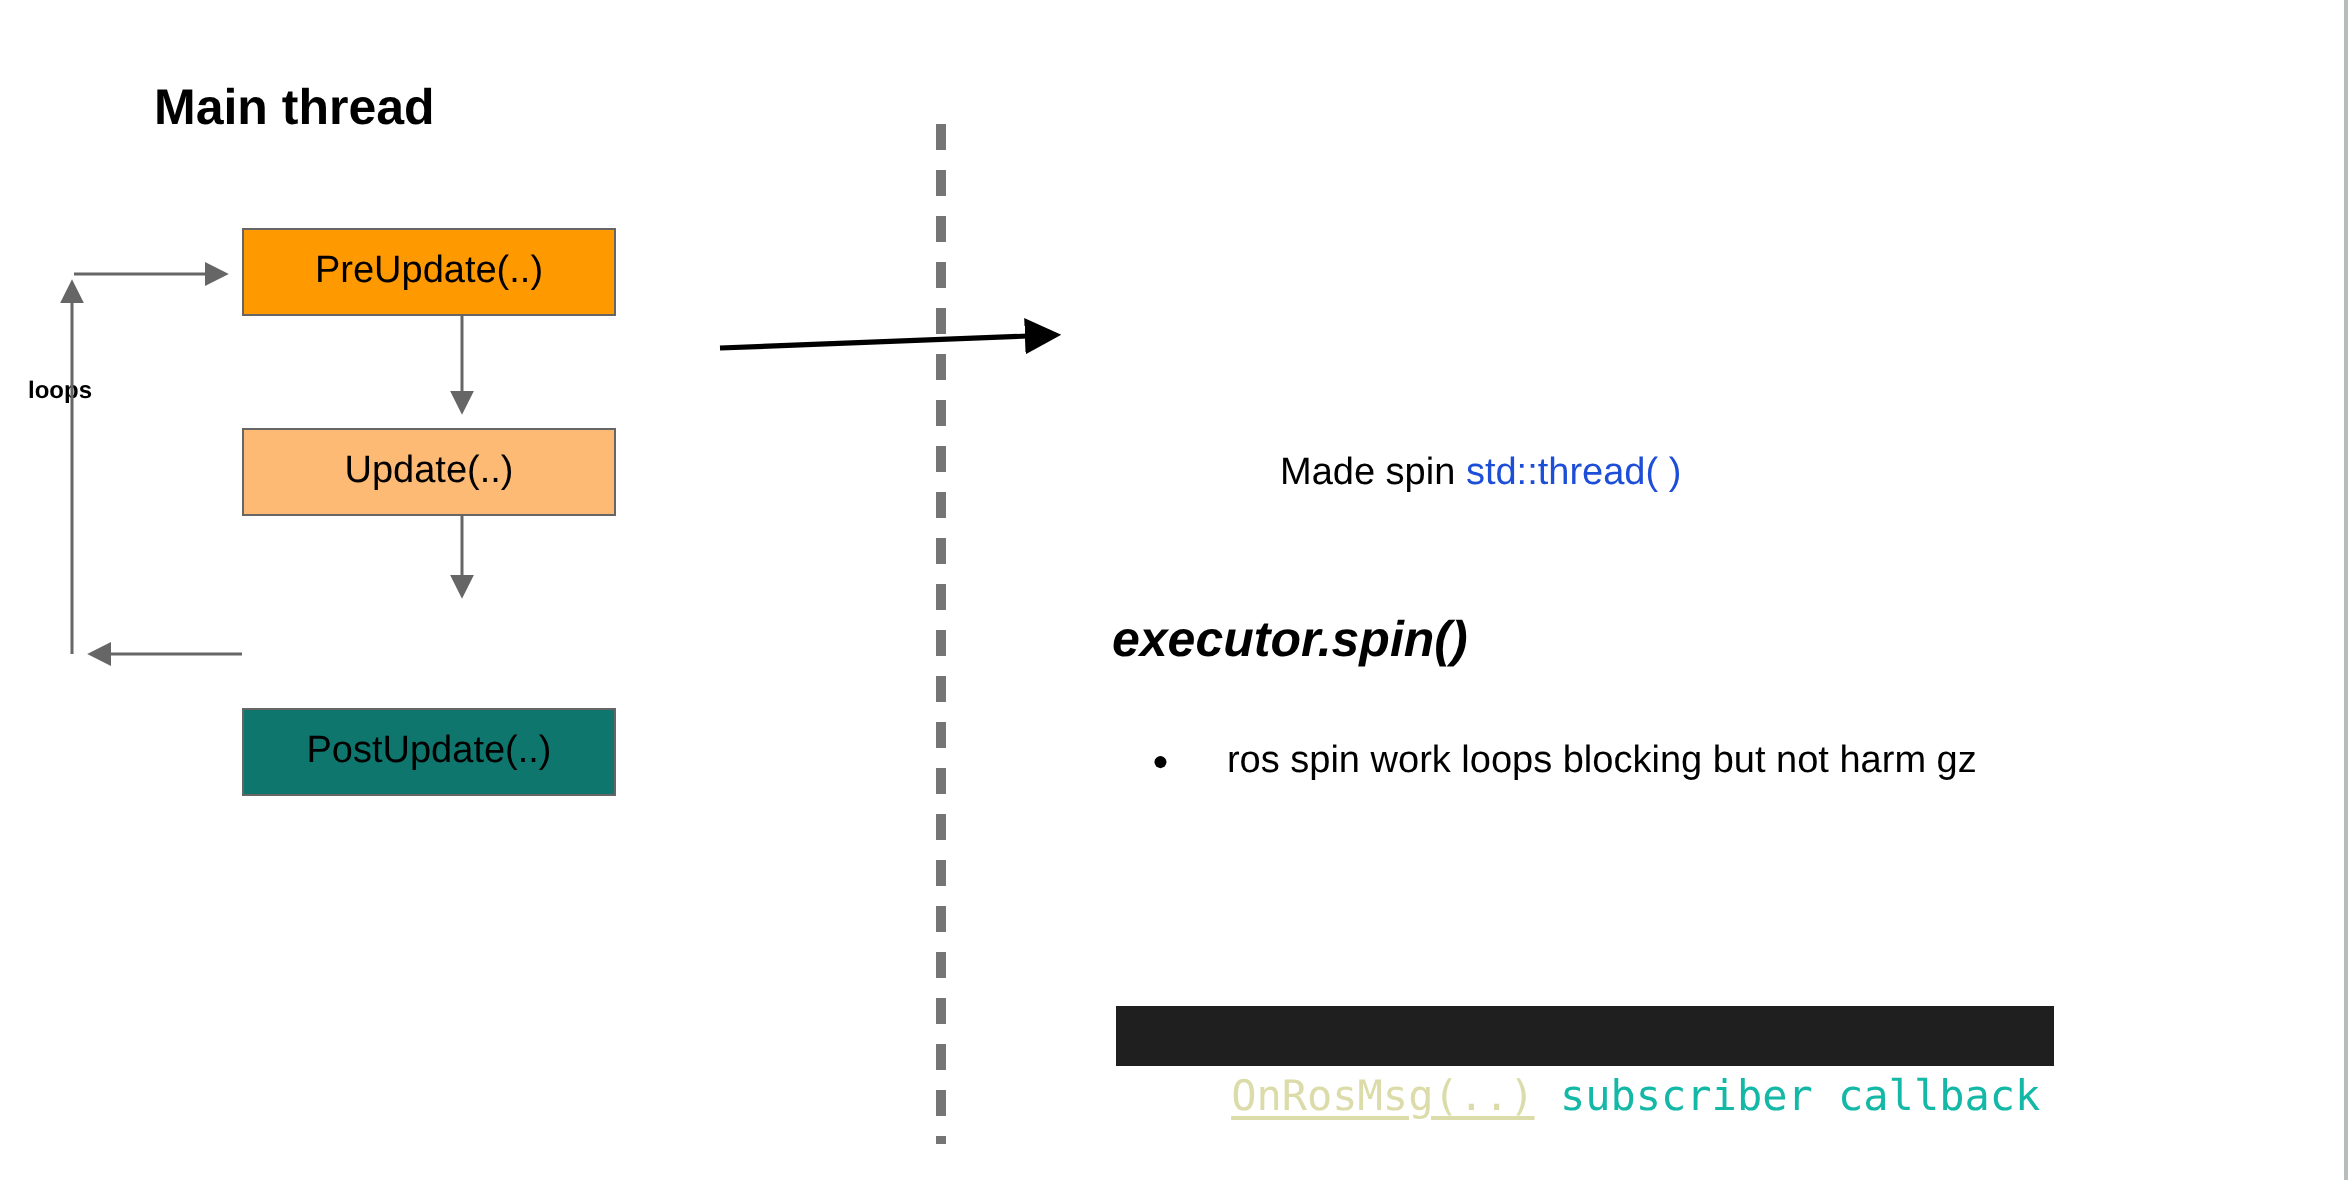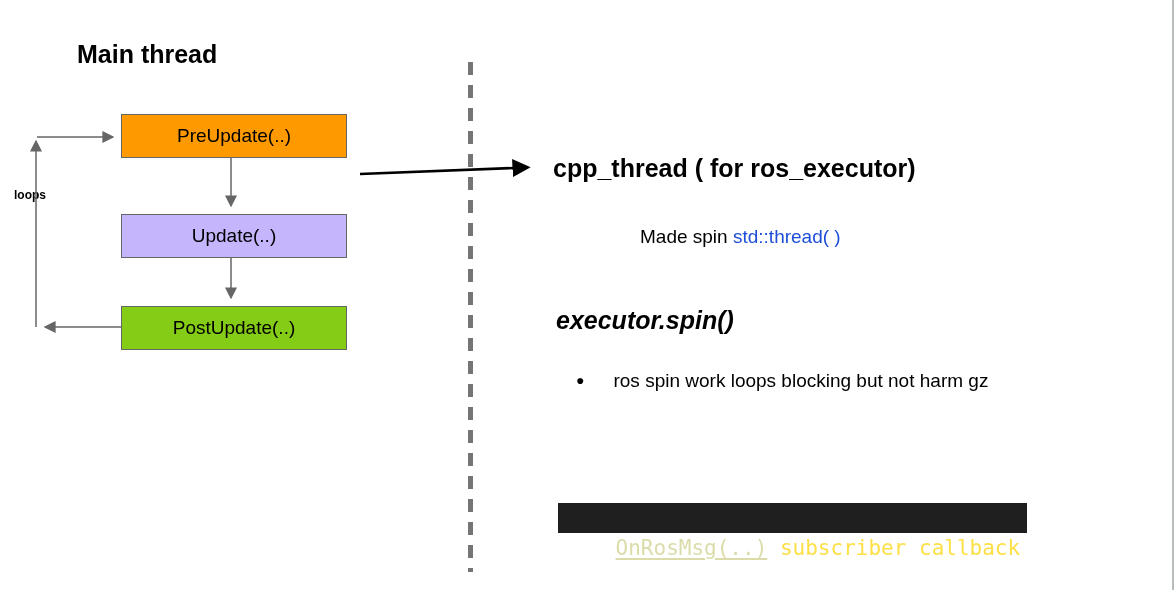--- a/index.html
+++ b/index.html
@@ -6,21 +6,21 @@
   #stage{
     position:relative;width:1174px;height:590px;background:#ffffff;
     font-family:"Liberation Sans", sans-serif;color:#000;overflow:hidden;
     border-right:2px solid #b7bcbc;box-sizing:border-box;
   }
   .abs{position:absolute;}
   
   .page-title{left:54px;top:40px;font-size:25px;font-weight:700;margin-left:23px;}
   .loop-label{left:14px;top:188px;font-size:12px;font-weight:700;}
   .box{
-    left:121px;width:226px;height:44px;border:1.5px solid #666666;
+    left:121px;width:187px;height:44px;border:1.5px solid #666666;
     display:flex;align-items:center;justify-content:center;
     font-size:19px;box-sizing:border-box;
   }
   .box-pre{top:114px;}
   .box-upd{top:214px;}
   .box-post{top:306px;}
   #connectors{position:absolute;left:0;top:0;pointer-events:none;}
   
   .divider{
     left:468px;top:62px;width:5px;height:510px;
@@ -51,25 +51,25 @@
 <div id="stage">
 
   <div class="abs page-title">Main thread</div>
 
   <div class="abs loop-label">loops</div>
 
   <div class="abs box box-pre" style="background: rgb(255, 153, 0);">
     <span>PreUpdate(..)</span>
   </div>
 
-  <div class="abs box box-upd" style="background: #c4b5fd;">
+  <div class="abs box box-upd" style="background: #fdba74;">
     <span>Update(..)</span>
   </div>
 
-  <div class="abs box box-post" style="background: #84cc16;">
+  <div class="abs box box-post" style="background: #0f766e; margin-top: 48px;">
     <span>PostUpdate(..)</span>
   </div>
 
   <svg id="connectors" width="1174" height="590" viewBox="0 0 1174 590">
     <defs>
       <marker id="ag" viewBox="0 0 10 10" refX="8" refY="5" markerWidth="8" markerHeight="8" orient="auto-start-reverse">
         <path d="M0 0 L10 5 L0 10 z" fill="#666666"></path>
       </marker>
       <marker id="ab" viewBox="0 0 10 10" refX="8" refY="5" markerWidth="7" markerHeight="7" orient="auto-start-reverse">
         <path d="M0 0 L10 5 L0 10 z" fill="#000000"></path>
@@ -84,32 +84,31 @@
 
     <line x1="231" y1="158" x2="231" y2="205" stroke="#666666" stroke-width="1.5" marker-end="url(#ag)"></line>
 
     <line x1="231" y1="258" x2="231" y2="297" stroke="#666666" stroke-width="1.5" marker-end="url(#ag)"></line>
 
     <line x1="360" y1="174" x2="527" y2="167.5" stroke="#000000" stroke-width="2.6" marker-end="url(#ab)"></line>
   </svg>
 
   <div class="abs divider"></div>
 
-  <div class="abs heading">cpp_thread ( for ros_executor)</div>
 
   <div class="abs made-using">
     <span>Made spin </span><span style="color: #1d4ed8;">std::thread( )</span>
   </div>
 
   <div class="abs subheading">executor.spin()</div>
 
   <div class="abs bullet-item">
     <span class="bullet-dot">●</span>
     <div class="bullet-lines">
       <div>ros spin work loops blocking but not harm gz</div>
     </div>
   </div>
 
   <div class="abs code-line" style="background: rgb(31, 31, 31);">
-    <span class="squiggle" style="color: rgb(220, 220, 170);">OnRosMsg(..)</span><span style="color: #fde047; text-align: center;"> subscriber callback</span>
+    <span class="squiggle" style="color: rgb(220, 220, 170);">OnRosMsg(..)</span><span style="color: #14b8a6; text-align: center;"> subscriber callback</span>
   </div>
 
 </div>
 
 </body></html>

